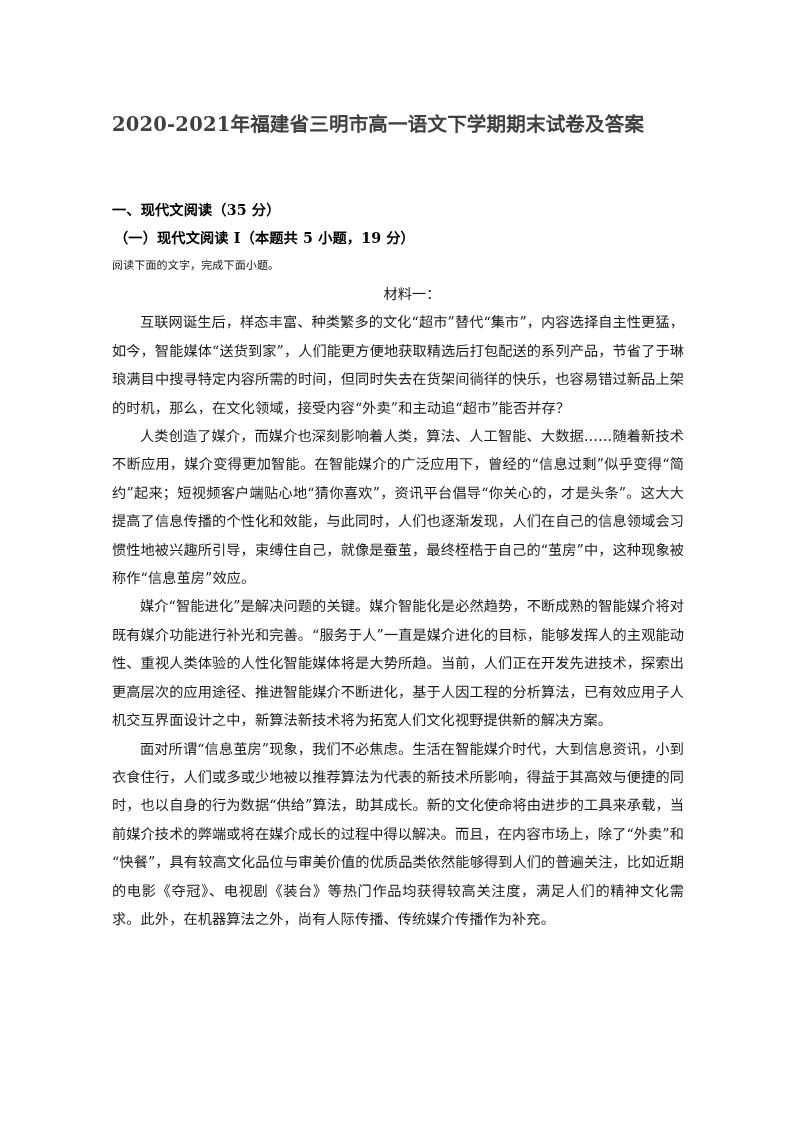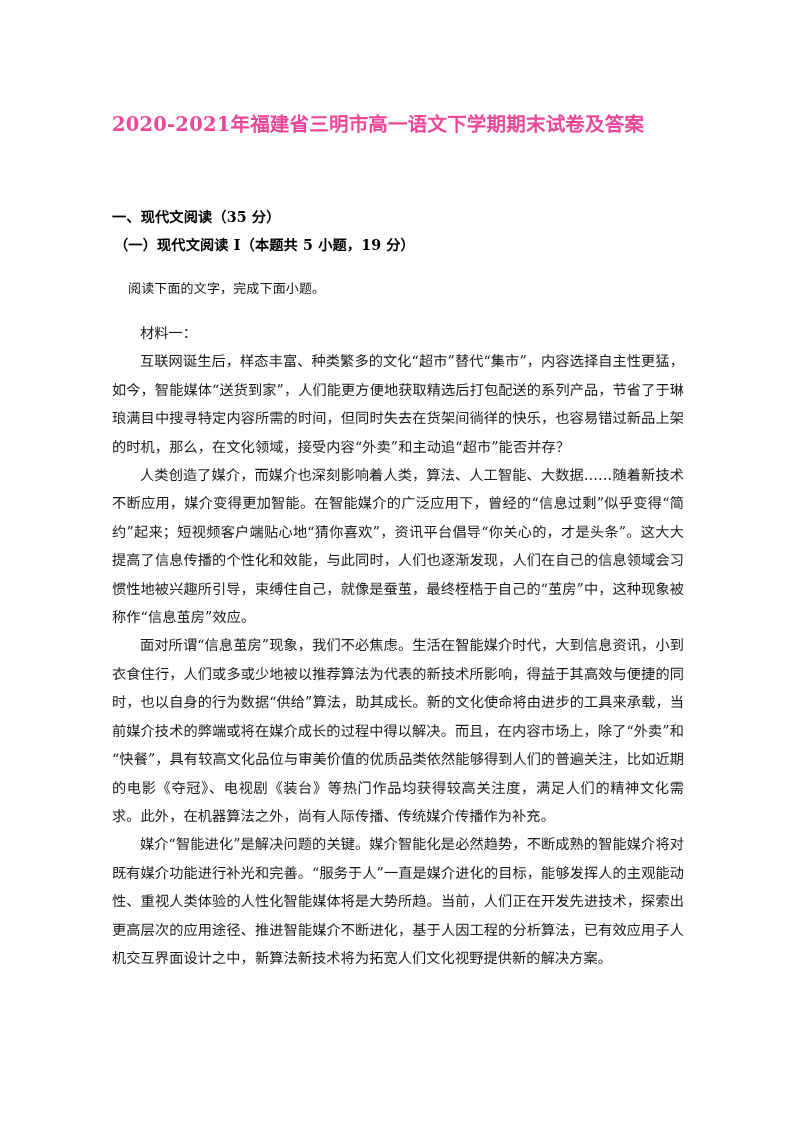--- a/index.html
+++ b/index.html
@@ -31,29 +31,29 @@
   .doc-title {
     position: absolute;
     left: 112px;
     top: 97px;
     width: 575px;
     font-family: "DejaVu Serif", "Liberation Serif", serif;
     font-weight: bold;
     font-size: 19.5px;
     line-height: 30px;
     letter-spacing: 0.2px;
-    color: #ec4899;
+    color: #404040;
     white-space: nowrap;
   }
 
   
   .body-block {
     position: absolute;
     left: 112px;
-    top: 203px;
+    top: 196px;
     width: 572px;
   }
 
   .sec-heading {
     font-weight: bold;
     font-size: 14.2px;
     line-height: 28px;
     letter-spacing: 0.15px;
     color: #000000;
     margin: 0;
@@ -61,42 +61,42 @@
   }
   .sec-heading.level-1 {
     text-indent: 0;
   }
   .sec-heading.level-2 {
     text-indent: 0;
     padding-left: 2px;
   }
 
   .lead-line {
-    font-size: 13px;
+    font-size: 11px;
     line-height: 28px;
     letter-spacing: 0.15px;
-    margin: 16px;
+    margin: 0;
     text-indent: 0;
   }
 
   .para {
     font-size: 14.2px;
     line-height: 28.4px;
     letter-spacing: 0.1px;
     margin: 0;
     text-indent: 28px;
     text-align: justify;
     text-justify: inter-ideograph;
     word-break: break-all;
     color: #1a1a1a;
   }
 
   .para.material-label {
     text-indent: 28px;
-    text-align: left;
+    text-align: center;
     white-space: nowrap;
   }
 
   
   .footer {
     position: absolute;
     left: 0;
     top: 1098px;
     width: 793px;
     display: flex;
@@ -133,23 +133,23 @@
     <p class="sec-heading level-2">（一）现代文阅读 I（本题共 5 小题，19 分）</p>
 
     <p class="lead-line">阅读下面的文字，完成下面小题。</p>
 
     <p class="para material-label">材料一：</p>
 
     <p class="para">互联网诞生后，样态丰富、种类繁多的文化“超市”替代“集市”，内容选择自主性更猛，如今，智能媒体“送货到家”，人们能更方便地获取精选后打包配送的系列产品，节省了于琳琅满目中搜寻特定内容所需的时间，但同时失去在货架间徜徉的快乐，也容易错过新品上架的时机，那么，在文化领域，接受内容“外卖”和主动追“超市”能否并存？</p>
 
     <p class="para">人类创造了媒介，而媒介也深刻影响着人类，算法、人工智能、大数据……随着新技术不断应用，媒介变得更加智能。在智能媒介的广泛应用下，曾经的“信息过剩”似乎变得“简约”起来；短视频客户端贴心地“猜你喜欢”，资讯平台倡导“你关心的，才是头条”。这大大提高了信息传播的个性化和效能，与此同时，人们也逐渐发现，人们在自己的信息领域会习惯性地被兴趣所引导，束缚住自己，就像是蚕茧，最终桎梏于自己的“茧房”中，这种现象被称作“信息茧房”效应。</p>
 
+    <p class="para">媒介“智能进化”是解决问题的关键。媒介智能化是必然趋势，不断成熟的智能媒介将对既有媒介功能进行补光和完善。“服务于人”一直是媒介进化的目标，能够发挥人的主观能动性、重视人类体验的人性化智能媒体将是大势所趋。当前，人们正在开发先进技术，探索出更高层次的应用途径、推进智能媒介不断进化，基于人因工程的分析算法，已有效应用子人机交互界面设计之中，新算法新技术将为拓宽人们文化视野提供新的解决方案。</p>
+
     <p class="para">面对所谓“信息茧房”现象，我们不必焦虑。生活在智能媒介时代，大到信息资讯，小到衣食住行，人们或多或少地被以推荐算法为代表的新技术所影响，得益于其高效与便捷的同时，也以自身的行为数据“供给”算法，助其成长。新的文化使命将由进步的工具来承载，当前媒介技术的弊端或将在媒介成长的过程中得以解决。而且，在内容市场上，除了“外卖”和“快餐”，具有较高文化品位与审美价值的优质品类依然能够得到人们的普遍关注，比如近期的电影《夺冠》、电视剧《装台》等热门作品均获得较高关注度，满足人们的精神文化需求。此外，在机器算法之外，尚有人际传播、传统媒介传播作为补充。</p>
-
-    <p class="para">媒介“智能进化”是解决问题的关键。媒介智能化是必然趋势，不断成熟的智能媒介将对既有媒介功能进行补光和完善。“服务于人”一直是媒介进化的目标，能够发挥人的主观能动性、重视人类体验的人性化智能媒体将是大势所趋。当前，人们正在开发先进技术，探索出更高层次的应用途径、推进智能媒介不断进化，基于人因工程的分析算法，已有效应用子人机交互界面设计之中，新算法新技术将为拓宽人们文化视野提供新的解决方案。</p>
 
   </div>
 
   <div class="footer">
     <span class="f-site">梧桐生花网</span>
     <span class="f-url">wutongshenghua.com</span>
     <span class="f-act">提供下载</span>
   </div>
 
 </div>

